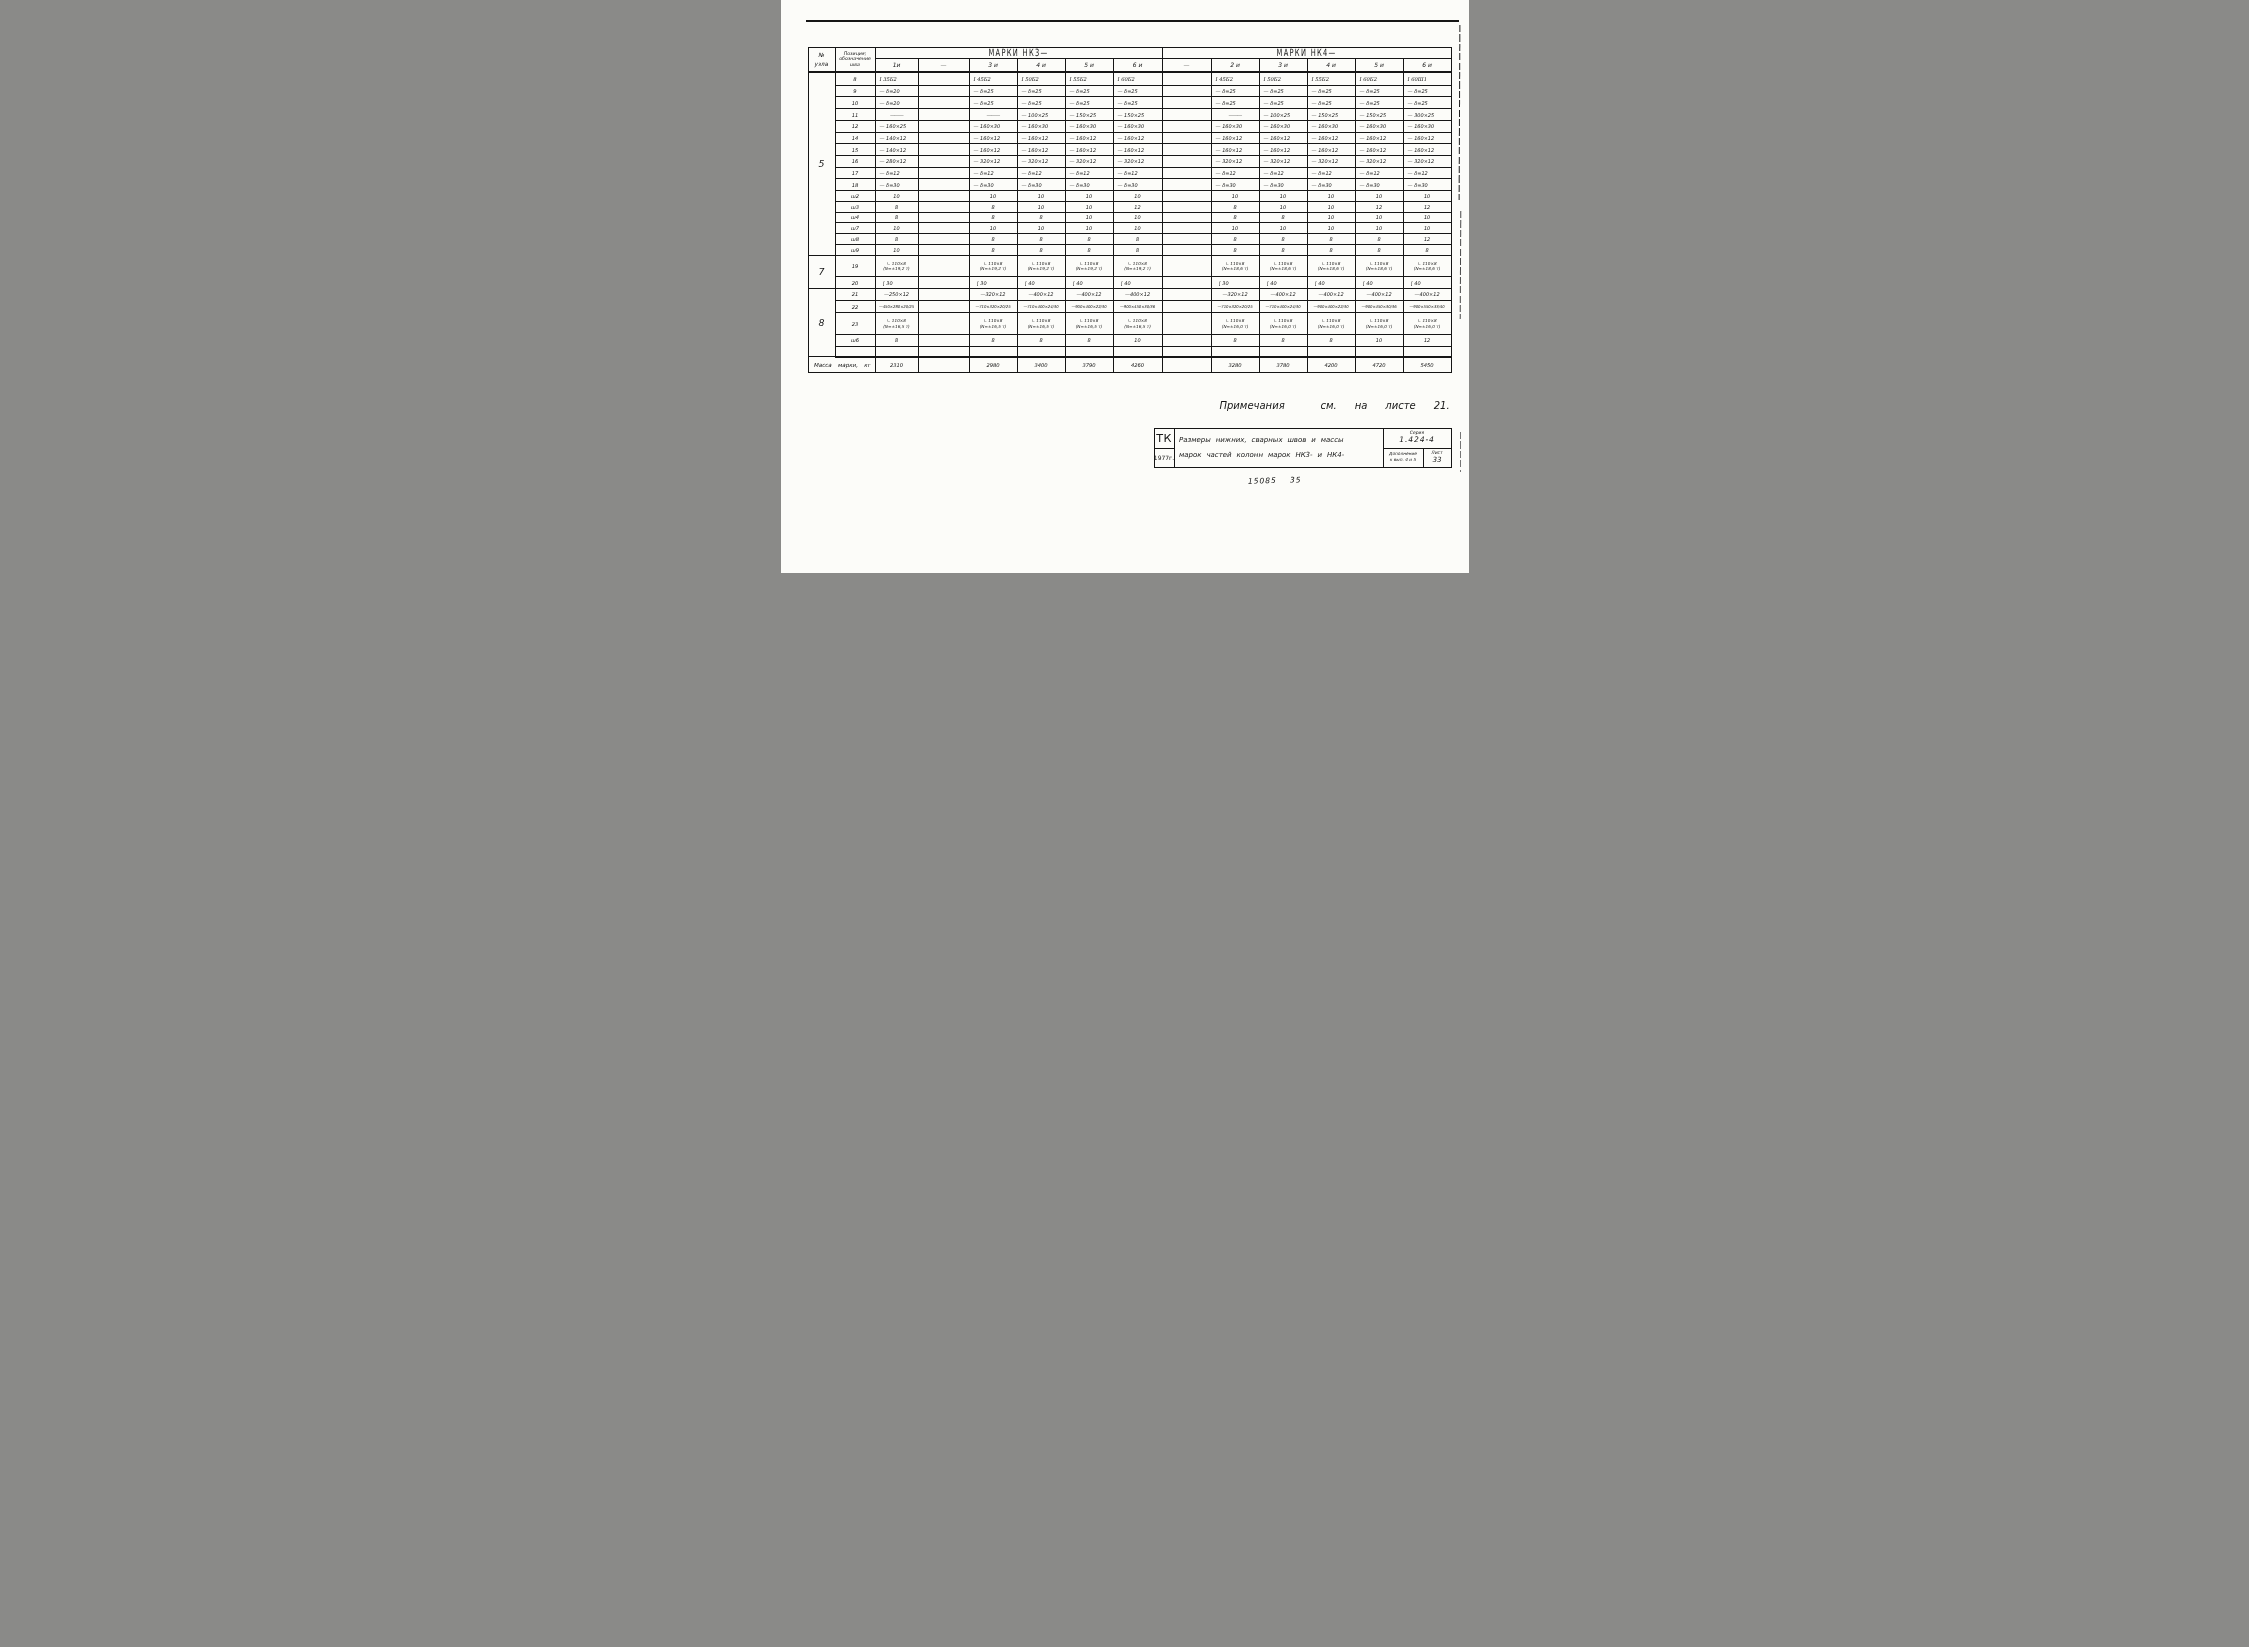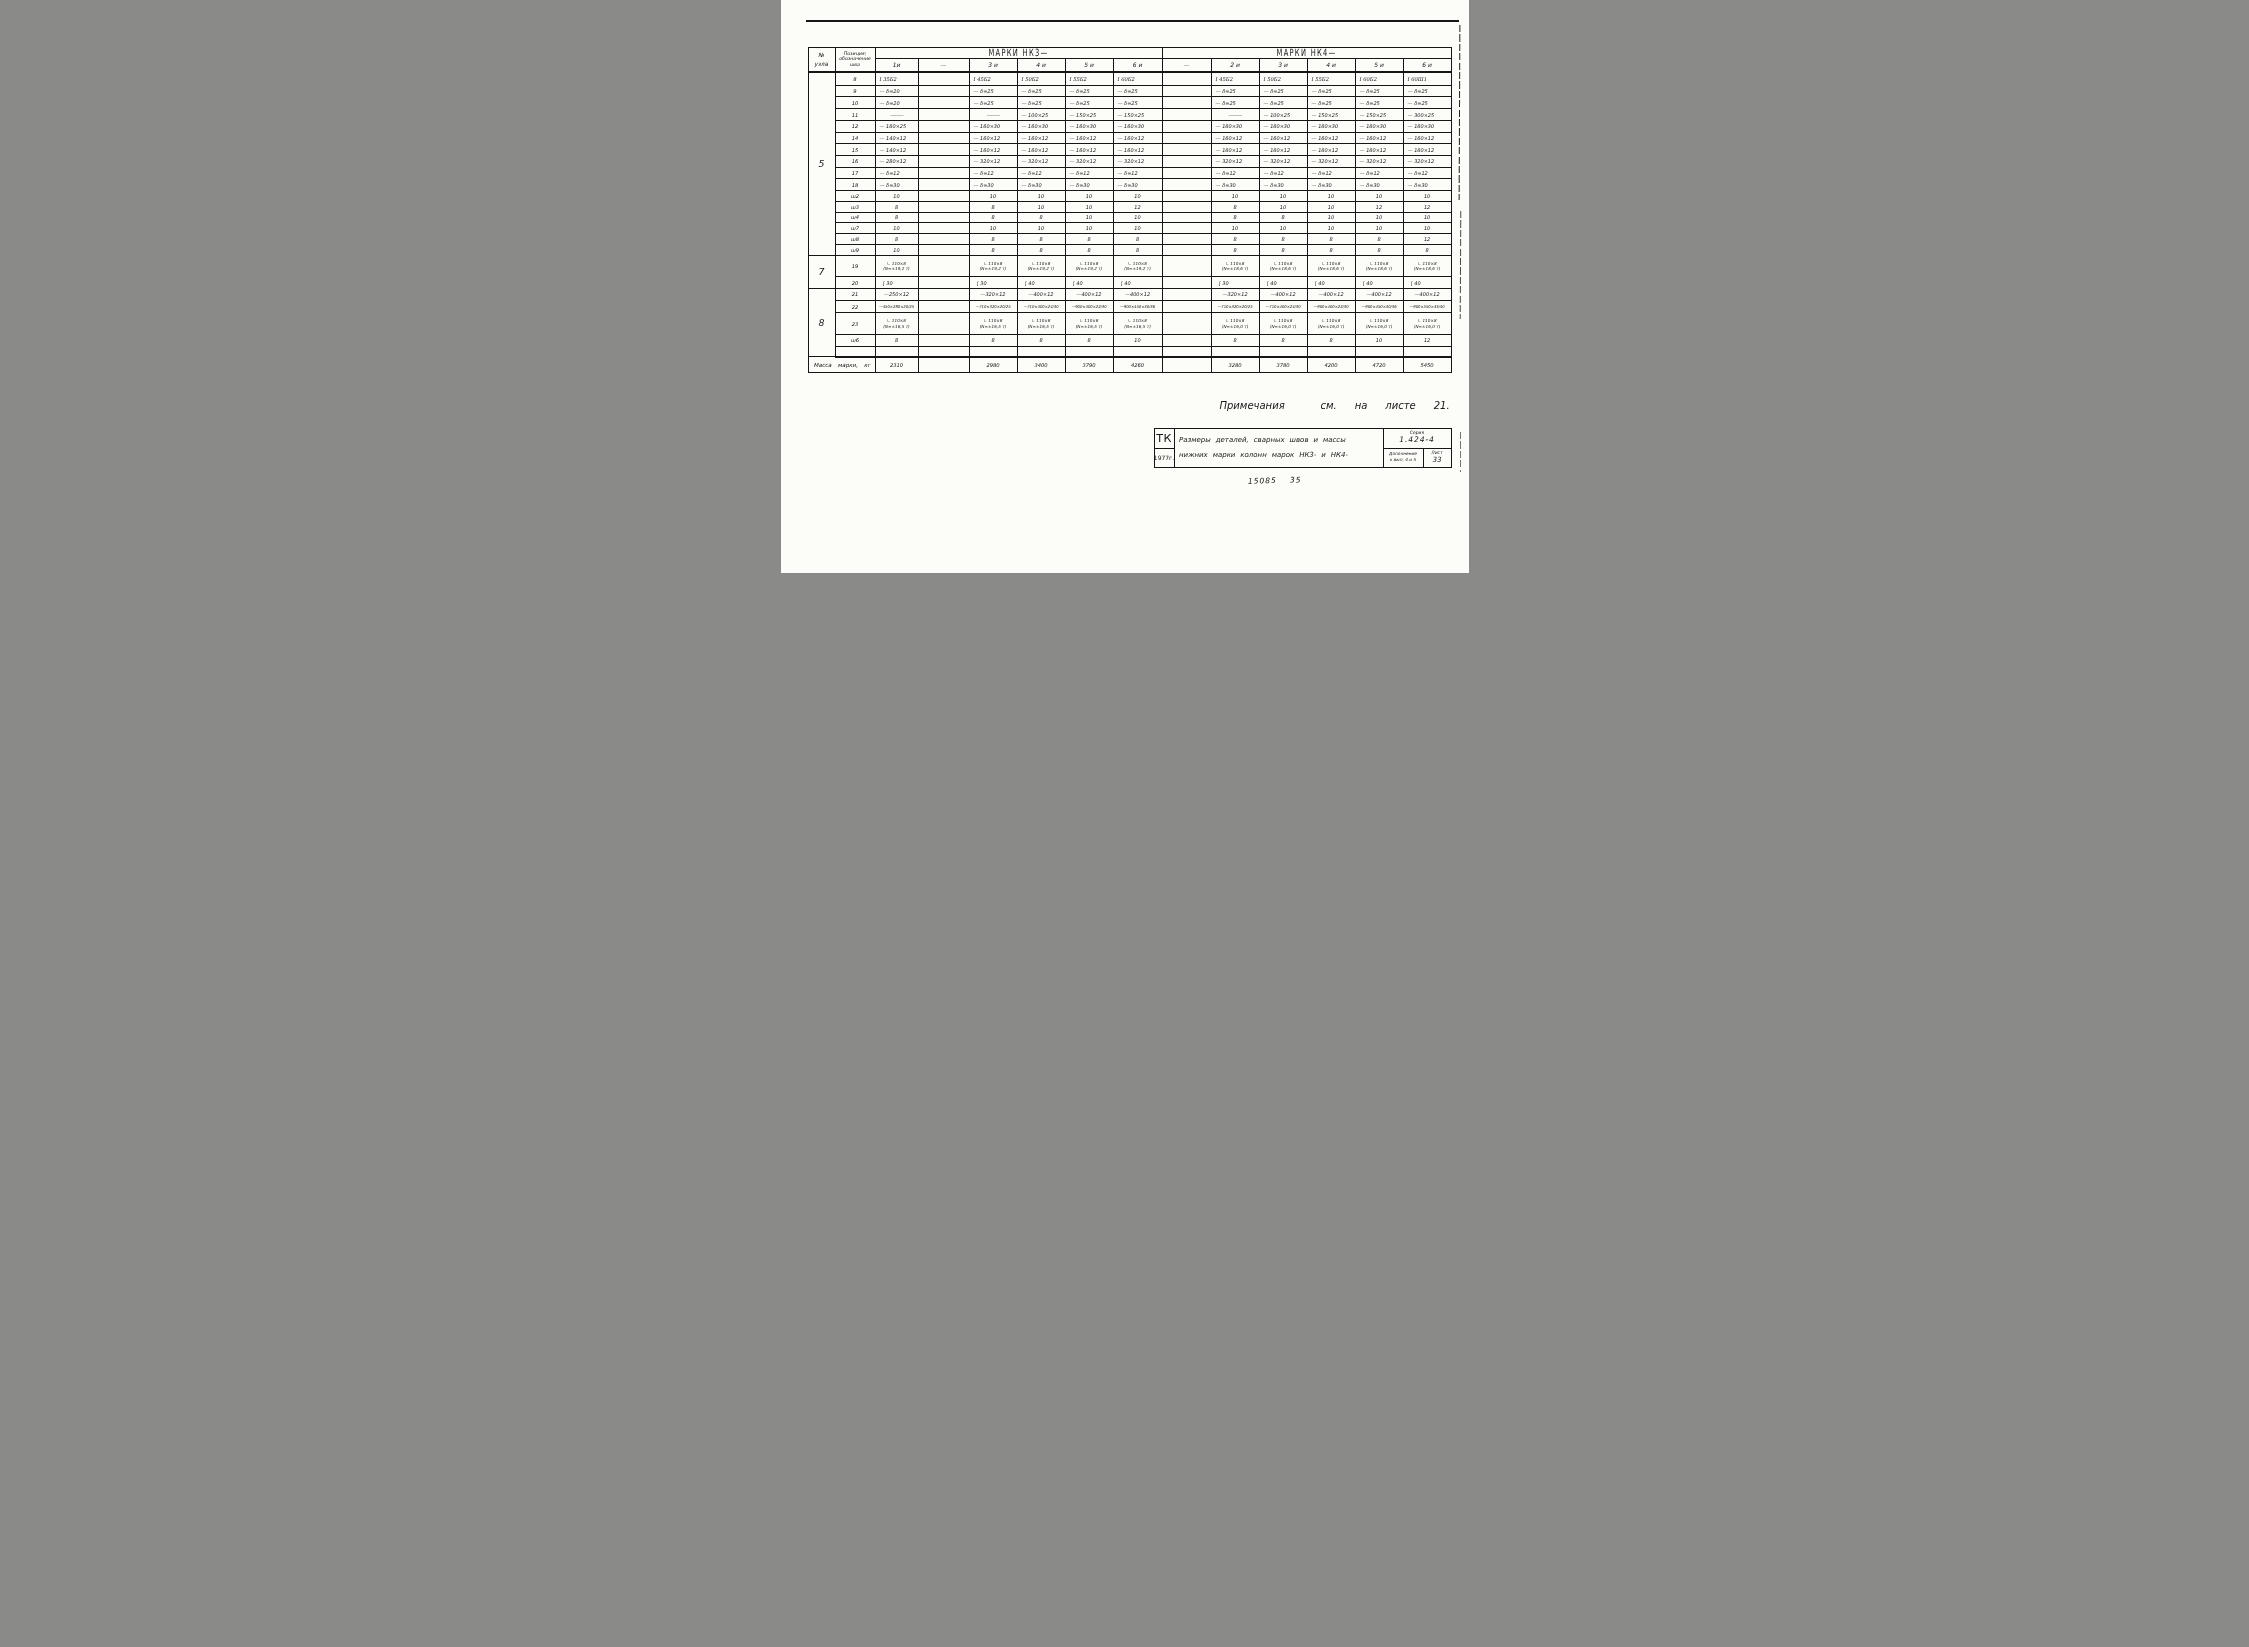--- a/index.html
+++ b/index.html
@@ -514,22 +514,22 @@
         </tr>
       </tbody>
   </table>
 
   <div class="note">Примечания    см.  на  листе  21.</div>
 
   <div class="titleblock">
     <div class="tb-tk">ТК</div>
     <div class="tb-year">1977г.</div>
     <div class="tb-title">
-      <div>Размеры  деталей,  сварных  швов  и массы</div>
-      <div>нижних   марки   колонн  марок НК3- и НК4-</div>
+      <div>Размеры  нижних,  сварных  швов  и массы</div>
+      <div>марок   частей   колонн  марок НК3- и НК4-</div>
     </div>
     <div class="tb-series">
       <div class="lab">Серия</div>
       <div class="val">1.424-4</div>
     </div>
     <div class="tb-suppl">
       <div>Дополнение</div>
       <div>к вып. 4 и 5</div>
     </div>
     <div class="tb-sheet">

